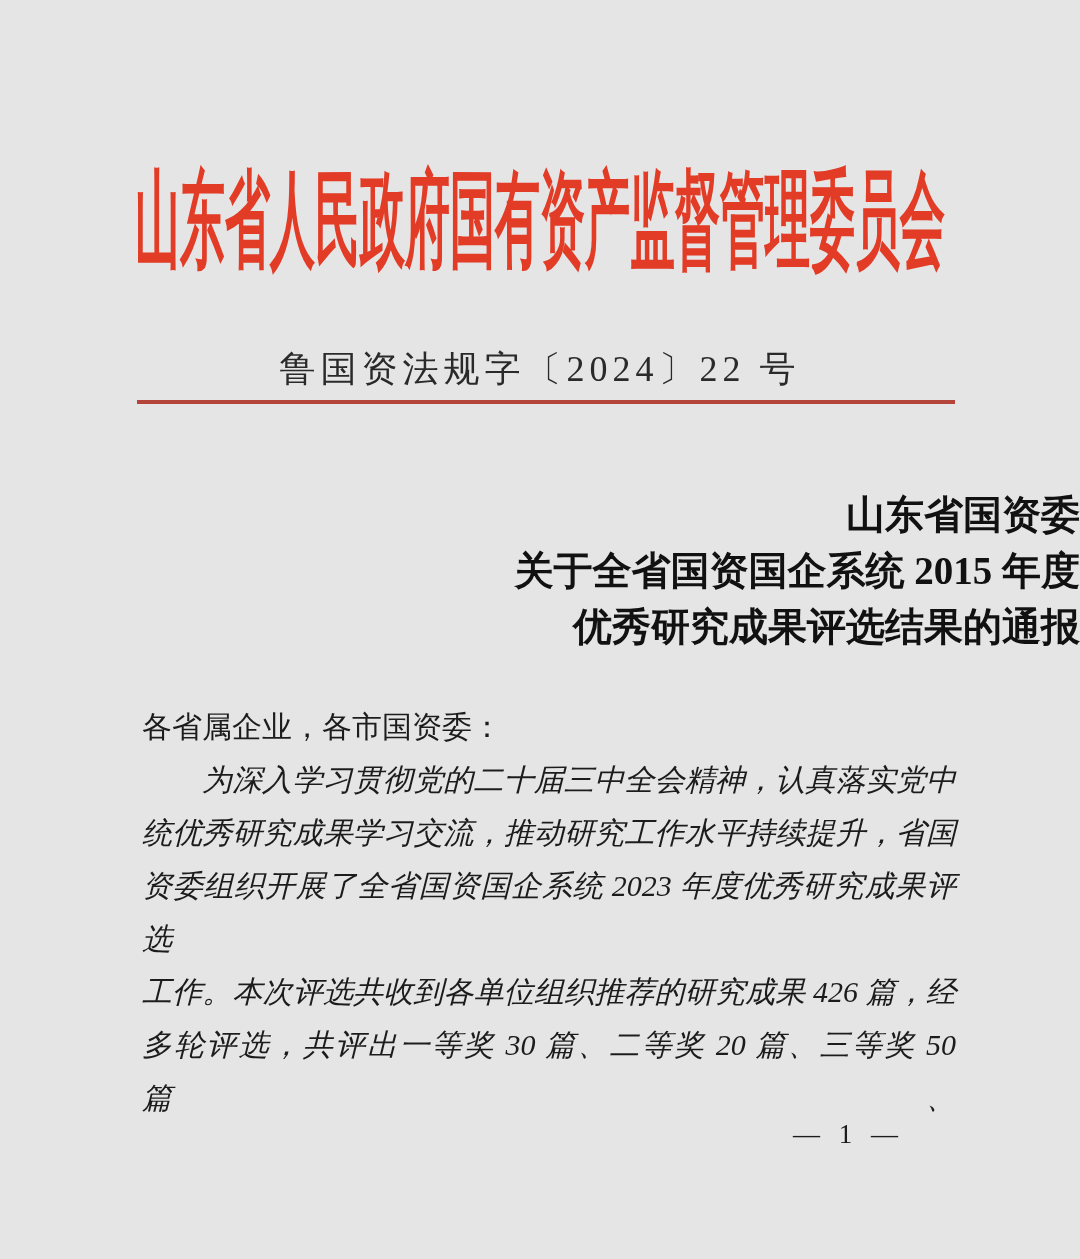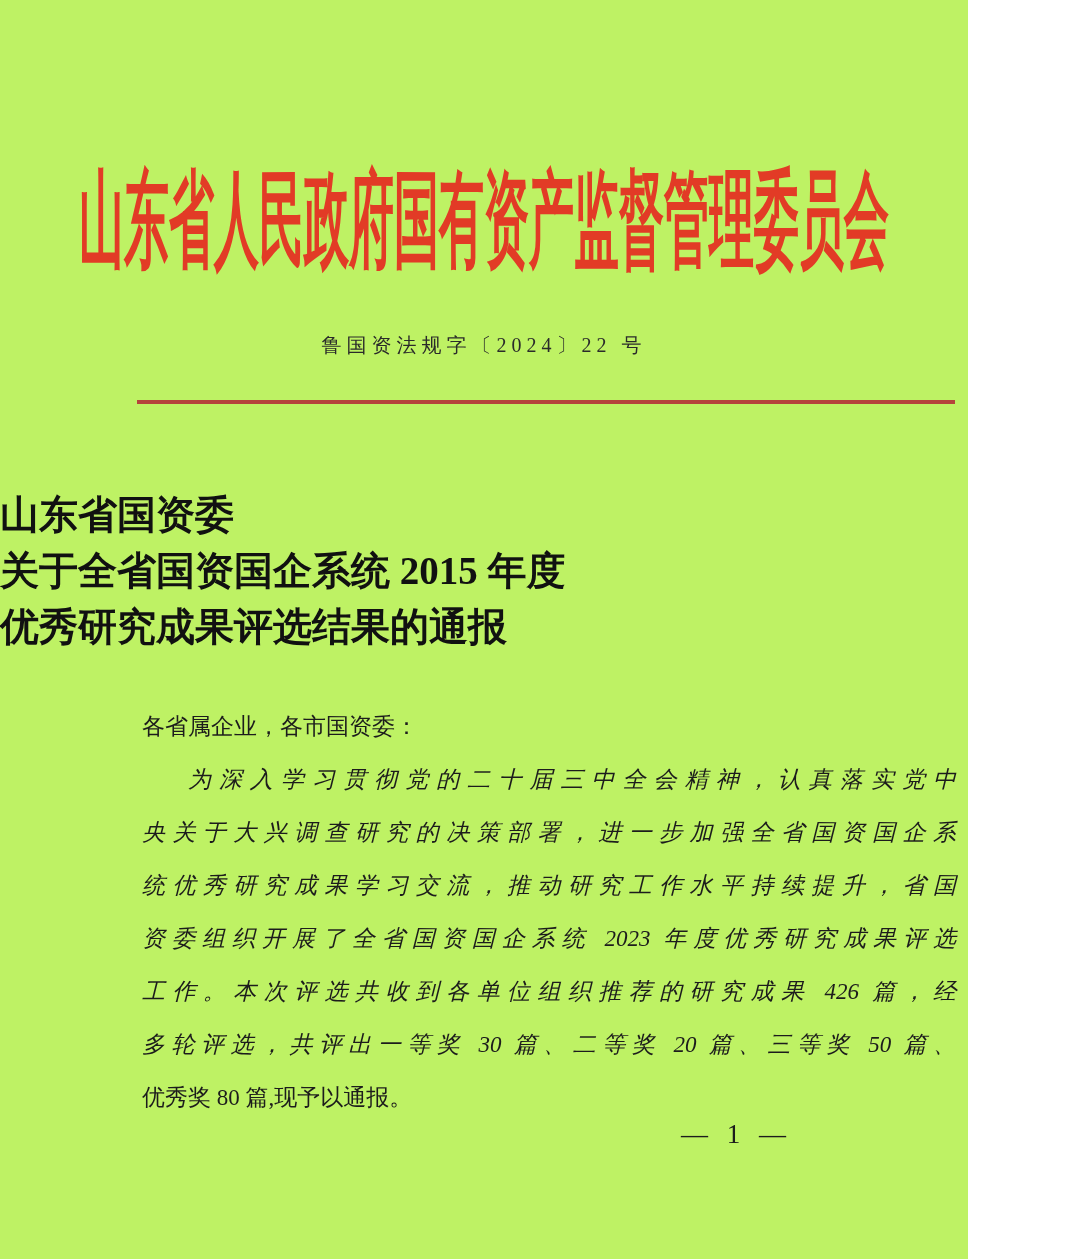--- a/index.html
+++ b/index.html
@@ -4,23 +4,23 @@
 <style>
   * { margin: 0; padding: 0; box-sizing: border-box; }
 
   html, body {
     width: 1080px;
     background: #ffffff;
   }
 
   .page {
     position: relative;
-    width: 968px;
+    width: 1080px;
     height: 1259px;
-    background: #bef264;
+    background: #e5e5e5;
     overflow: hidden;
     font-family: "Liberation Serif", "DejaVu Serif", serif;
     color: #1c1c1c;
   }
 
   
   .letterhead-issuer {
     position: absolute;
     top: 150px;
     left: 0;
@@ -31,59 +31,59 @@
     letter-spacing: 0px;
     color: #e23b26;
     white-space: nowrap;
     transform: scaleY(2.35);
     transform-origin: top center;
   }
 
   
   .doc-number {
     position: absolute;
-    top: 332px;
+    top: 345px;
     left: 0;
     width: 100%;
     text-align: center;
-    font-size: 20px;
+    font-size: 36px;
     letter-spacing: 5px;
     color: #2a2a2a;
   }
 
   
   .red-rule {
     position: absolute;
     top: 400px;
     left: 137px;
     width: 818px;
     height: 4px;
     background: #b5443b;
   }
 
   
   .doc-title {
     position: absolute;
     top: 487px;
     left: 0;
     width: 100%;
-    text-align: left;
+    text-align: right;
     font-weight: bold;
     font-size: 39px;
     line-height: 56px;
     color: #111111;
   }
 
   
   .doc-body {
     position: absolute;
     top: 700px;
     left: 142px;
     width: 814px;
-    font-size: 23px;
+    font-size: 30px;
     line-height: 53px;
     color: #1c1c1c;
   }
 
   .body-line { width: 100%; }
 
   .jline {
     text-align: justify;
     text-align-last: justify;
     font-style: italic;
@@ -115,23 +115,21 @@
 
   <div class="doc-title">
     <div>山东省国资委</div>
     <div>关于全省国资国企系统 2015 年度</div>
     <div>优秀研究成果评选结果的通报</div>
   </div>
 
   <div class="doc-body">
     <div class="body-line">各省属企业，各市国资委：</div>
     <div class="body-line jline indent">为深入学习贯彻党的二十届三中全会精神，认真落实党中</div>
-    <div class="body-line jline">央关于大兴调查研究的决策部署，进一步加强全省国资国企系</div>
     <div class="body-line jline">统优秀研究成果学习交流，推动研究工作水平持续提升，省国</div>
     <div class="body-line jline">资委组织开展了全省国资国企系统 2023 年度优秀研究成果评选</div>
     <div class="body-line jline">工作。本次评选共收到各单位组织推荐的研究成果 426 篇，经</div>
     <div class="body-line jline">多轮评选，共评出一等奖 30 篇、二等奖 20 篇、三等奖 50 篇、</div>
-    <div class="body-line">优秀奖 80 篇,现予以通报。</div>
   </div>
 
   <div class="page-number">— 1 —</div>
 
 </div>
 
 </body></html>

